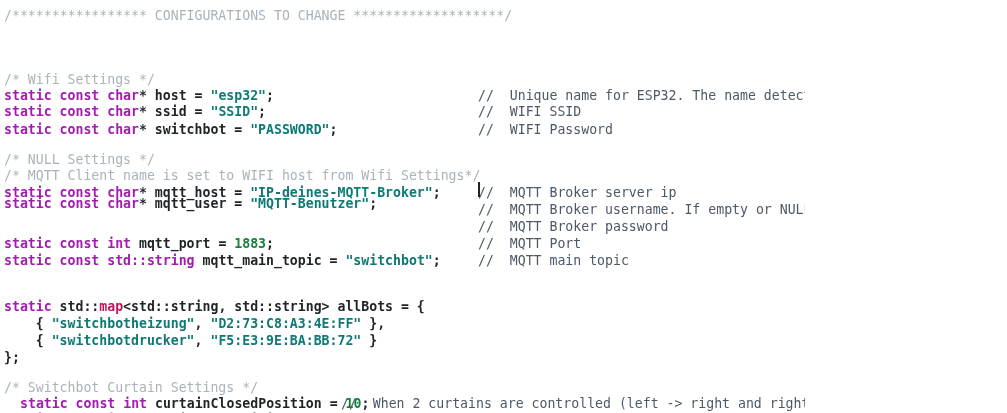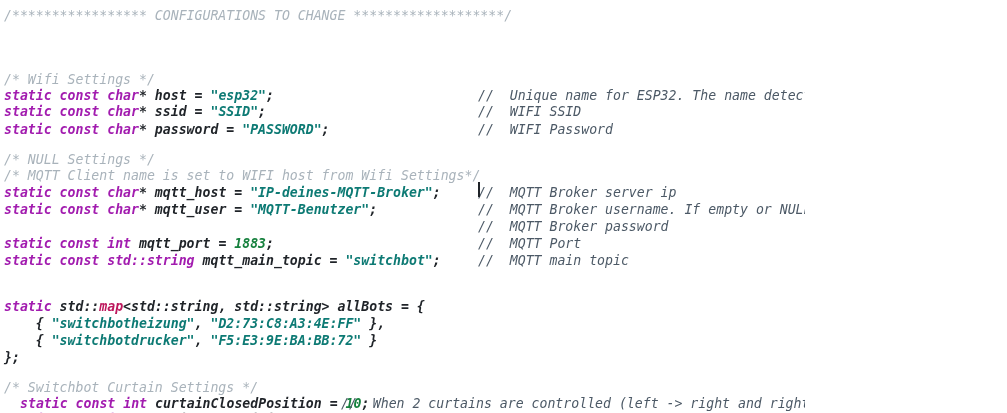--- a/index.html
+++ b/index.html
@@ -13,21 +13,20 @@
     overflow: hidden;
     font-family: "DejaVu Sans Mono", "Liberation Mono", monospace;
   }
   #editor {
     position: relative;
     width: 805px;
     height: 413px;
     overflow: hidden;
     background: #ffffff;
     padding: 0;
-    font-style: italic;
   }
   .code-line {
     position: absolute;
     left: 0;
     white-space: pre;
     font-size: 13.2px;
     line-height: 16px;
     height: 16px;
     letter-spacing: 0px;
     font-family: "DejaVu Sans Mono", "Liberation Mono", monospace;
@@ -65,27 +64,27 @@
 </head>
 <body>
 
 <div id="editor">
     <div class="code-line" style="top: 8px; left: 4px;"><span class="seg t-blockcomment">/***************** CONFIGURATIONS TO CHANGE *******************/</span></div>
     <div class="code-line" style="top: 72px; left: 4px;"><span class="seg t-blockcomment">/* Wifi Settings */</span></div>
     <div class="code-line" style="top: 88px; left: 4px;"><span class="seg t-keyword">static const char</span><span class="seg t-plain">* host = </span><span class="seg t-string">"esp32"</span><span class="seg t-plain">;</span></div>
     <div class="comment-col t-linecomment" style="top: 88px; left: 478px;">//  Unique name for ESP32. The name detected by your router and MQTT. If you are using</div>
     <div class="code-line" style="top: 104px; left: 4px;"><span class="seg t-keyword">static const char</span><span class="seg t-plain">* ssid = </span><span class="seg t-string">"SSID"</span><span class="seg t-plain">;</span></div>
     <div class="comment-col t-linecomment" style="top: 104px; left: 478px;">//  WIFI SSID</div>
-    <div class="code-line" style="top: 122px; left: 4px;"><span class="seg t-keyword">static const char</span><span class="seg t-plain">* password = </span><span class="seg t-string">"PASSWORD"</span><span class="seg t-plain">;</span></div>
+    <div class="code-line" style="top: 122px; left: 4px;"><span class="seg t-keyword">static const char</span><span class="seg t-plain">* switchbot = </span><span class="seg t-string">"PASSWORD"</span><span class="seg t-plain">;</span></div>
     <div class="comment-col t-linecomment" style="top: 122px; left: 478px;">//  WIFI Password</div>
     <div class="code-line" style="top: 152px; left: 4px;"><span class="seg t-blockcomment">/* NULL Settings */</span></div>
     <div class="code-line" style="top: 168px; left: 4px;"><span class="seg t-blockcomment">/* MQTT Client name is set to WIFI host from Wifi Settings*/</span></div>
     <div class="code-line" style="top: 185px; left: 4px;"><span class="seg t-keyword">static const char</span><span class="seg t-plain">* mqtt_host = </span><span class="seg t-string">"IP-deines-MQTT-Broker"</span><span class="seg t-plain">;</span></div>
     <div class="comment-col t-linecomment" style="top: 185px; left: 478px;">//  MQTT Broker server ip</div>
-    <div class="code-line" style="top: 202px; left: 4px;"><span class="seg t-keyword">static const char</span><span class="seg t-plain">* mqtt_user = </span><span class="seg t-string">"MQTT-Benutzer"</span><span class="seg t-plain">;</span></div>
+    <div class="code-line" style="top: 196px; left: 4px;"><span class="seg t-keyword">static const char</span><span class="seg t-plain">* mqtt_user = </span><span class="seg t-string">"MQTT-Benutzer"</span><span class="seg t-plain">;</span></div>
     <div class="comment-col t-linecomment" style="top: 202px; left: 478px;">//  MQTT Broker username. If empty or NULL, no authentication will be used</div>
     <div class="comment-col t-linecomment" style="top: 219px; left: 478px;">//  MQTT Broker password</div>
     <div class="code-line" style="top: 236px; left: 4px;"><span class="seg t-keyword">static const int</span><span class="seg t-plain"> mqtt_port = </span><span class="seg t-number">1883</span><span class="seg t-plain">;</span></div>
     <div class="comment-col t-linecomment" style="top: 236px; left: 478px;">//  MQTT Port</div>
     <div class="code-line" style="top: 253px; left: 4px;"><span class="seg t-keyword">static const std::string</span><span class="seg t-plain"> mqtt_main_topic = </span><span class="seg t-string">"switchbot"</span><span class="seg t-plain">;</span></div>
     <div class="comment-col t-linecomment" style="top: 253px; left: 478px;">//  MQTT main topic</div>
     <div class="code-line" style="top: 299px; left: 4px;"><span class="seg t-keyword">static</span><span class="seg t-plain"> std::</span><span class="seg t-classname">map</span><span class="seg t-plain">&lt;std::string, std::string&gt; allBots = {</span></div>
     <div class="code-line" style="top: 316px; left: 4px;"><span class="seg t-plain">    { </span><span class="seg t-string">"switchbotheizung"</span><span class="seg t-plain">, </span><span class="seg t-string">"D2:73:C8:A3:4E:FF"</span><span class="seg t-plain"> },</span></div>
     <div class="code-line" style="top: 333px; left: 4px;"><span class="seg t-plain">    { </span><span class="seg t-string">"switchbotdrucker"</span><span class="seg t-plain">, </span><span class="seg t-string">"F5:E3:9E:BA:BB:72"</span><span class="seg t-plain"> }</span></div>
     <div class="code-line" style="top: 350px; left: 4px;"><span class="seg t-plain">};</span></div>

